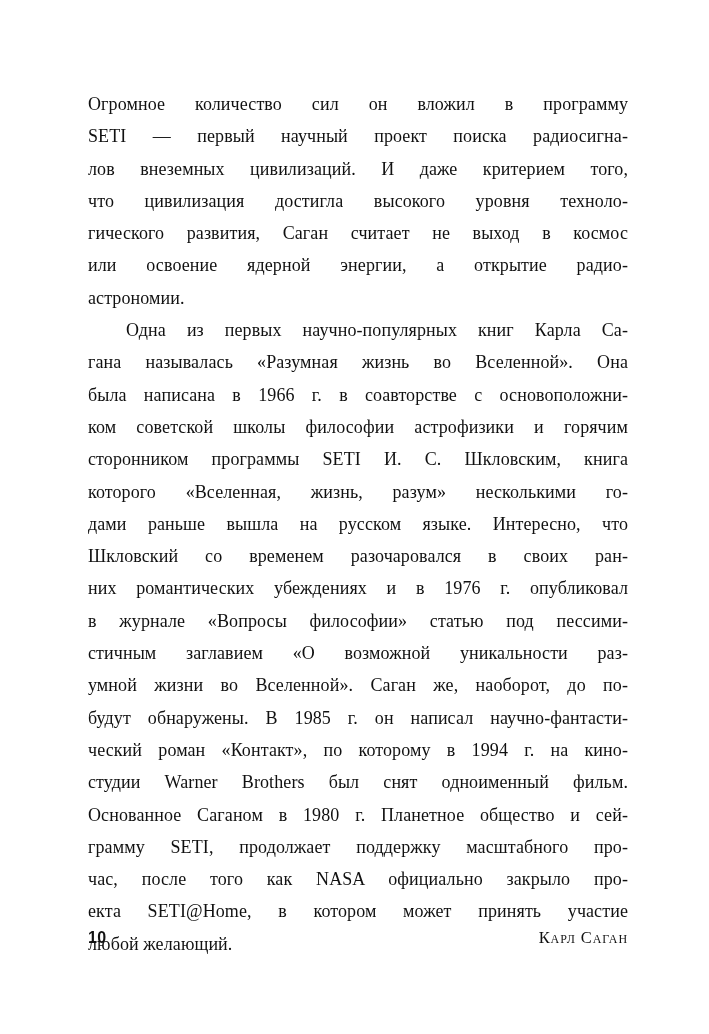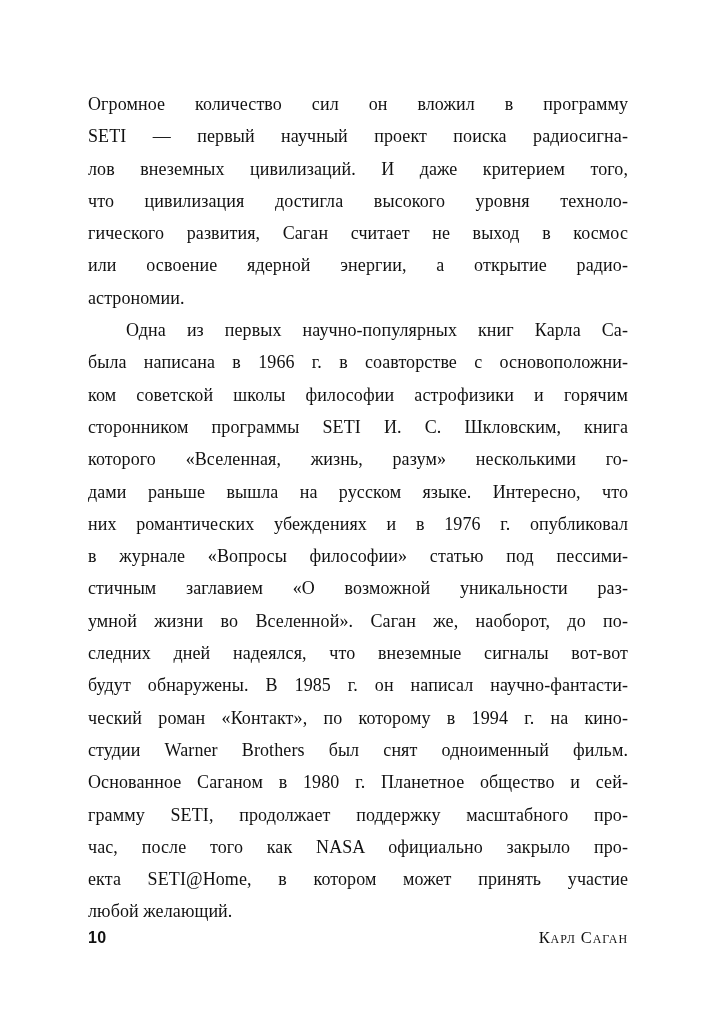--- a/index.html
+++ b/index.html
@@ -90,30 +90,31 @@
       <span class="line j">SETI — первый научный проект поиска радиосигна-</span>
       <span class="line j">лов внеземных цивилизаций. И даже критерием того,</span>
       <span class="line j">что цивилизация достигла высокого уровня техноло-</span>
       <span class="line j">гического развития, Саган считает не выход в космос</span>
       <span class="line j">или освоение ядерной энергии, а открытие радио-</span>
       <span class="line last">астрономии.</span>
     </p>
 
     <p class="para">
       <span class="line j"><span class="indent"></span><span>Одна из первых научно-популярных книг Карла Са-</span></span>
+      <span class="line j">гана называлась «Разумная жизнь во Вселенной». Она</span>
       <span class="line j">была написана в 1966 г. в соавторстве с основоположни-</span>
       <span class="line j">ком советской школы философии астрофизики и горячим</span>
       <span class="line j">сторонником программы SETI И. С. Шкловским, книга</span>
       <span class="line j">которого «Вселенная, жизнь, разум» несколькими го-</span>
       <span class="line j">дами раньше вышла на русском языке. Интересно, что</span>
+      <span class="line j">Шкловский со временем разочаровался в своих ран-</span>
       <span class="line j">них романтических убеждениях и в 1976 г. опубликовал</span>
       <span class="line j">в журнале «Вопросы философии» статью под пессими-</span>
       <span class="line j">стичным заглавием «О возможной уникальности раз-</span>
       <span class="line j">умной жизни во Вселенной». Саган же, наоборот, до по-</span>
-      <span class="line j">следних дней надеялся, что внеземные сигналы вот-вот</span>
       <span class="line j">будут обнаружены. В 1985 г. он написал научно-фантасти-</span>
       <span class="line j">ческий роман «Контакт», по которому в 1994 г. на кино-</span>
       <span class="line j">студии Warner Brothers был снят одноименный фильм.</span>
       <span class="line j">Основанное Саганом в 1980 г. Планетное общество и сей-</span>
       <span class="line j">грамму SETI, продолжает поддержку масштабного про-</span>
       <span class="line j">час, после того как NASA официально закрыло про-</span>
       <span class="line j">екта SETI@Home, в котором может принять участие</span>
       <span class="line last">любой желающий.</span>
     </p>
 

